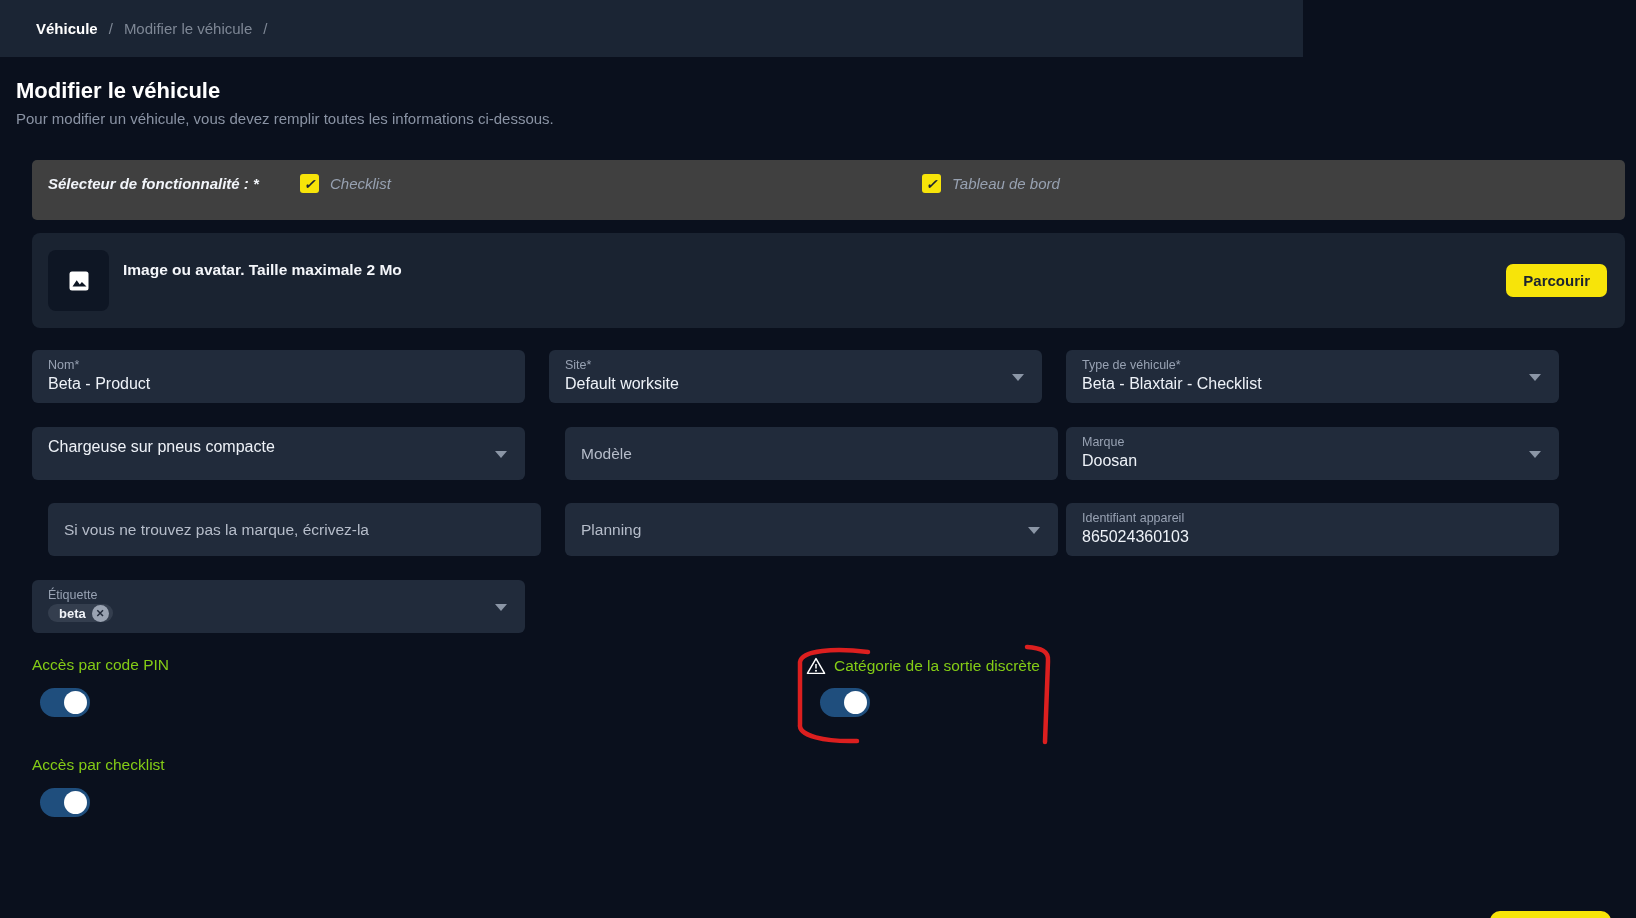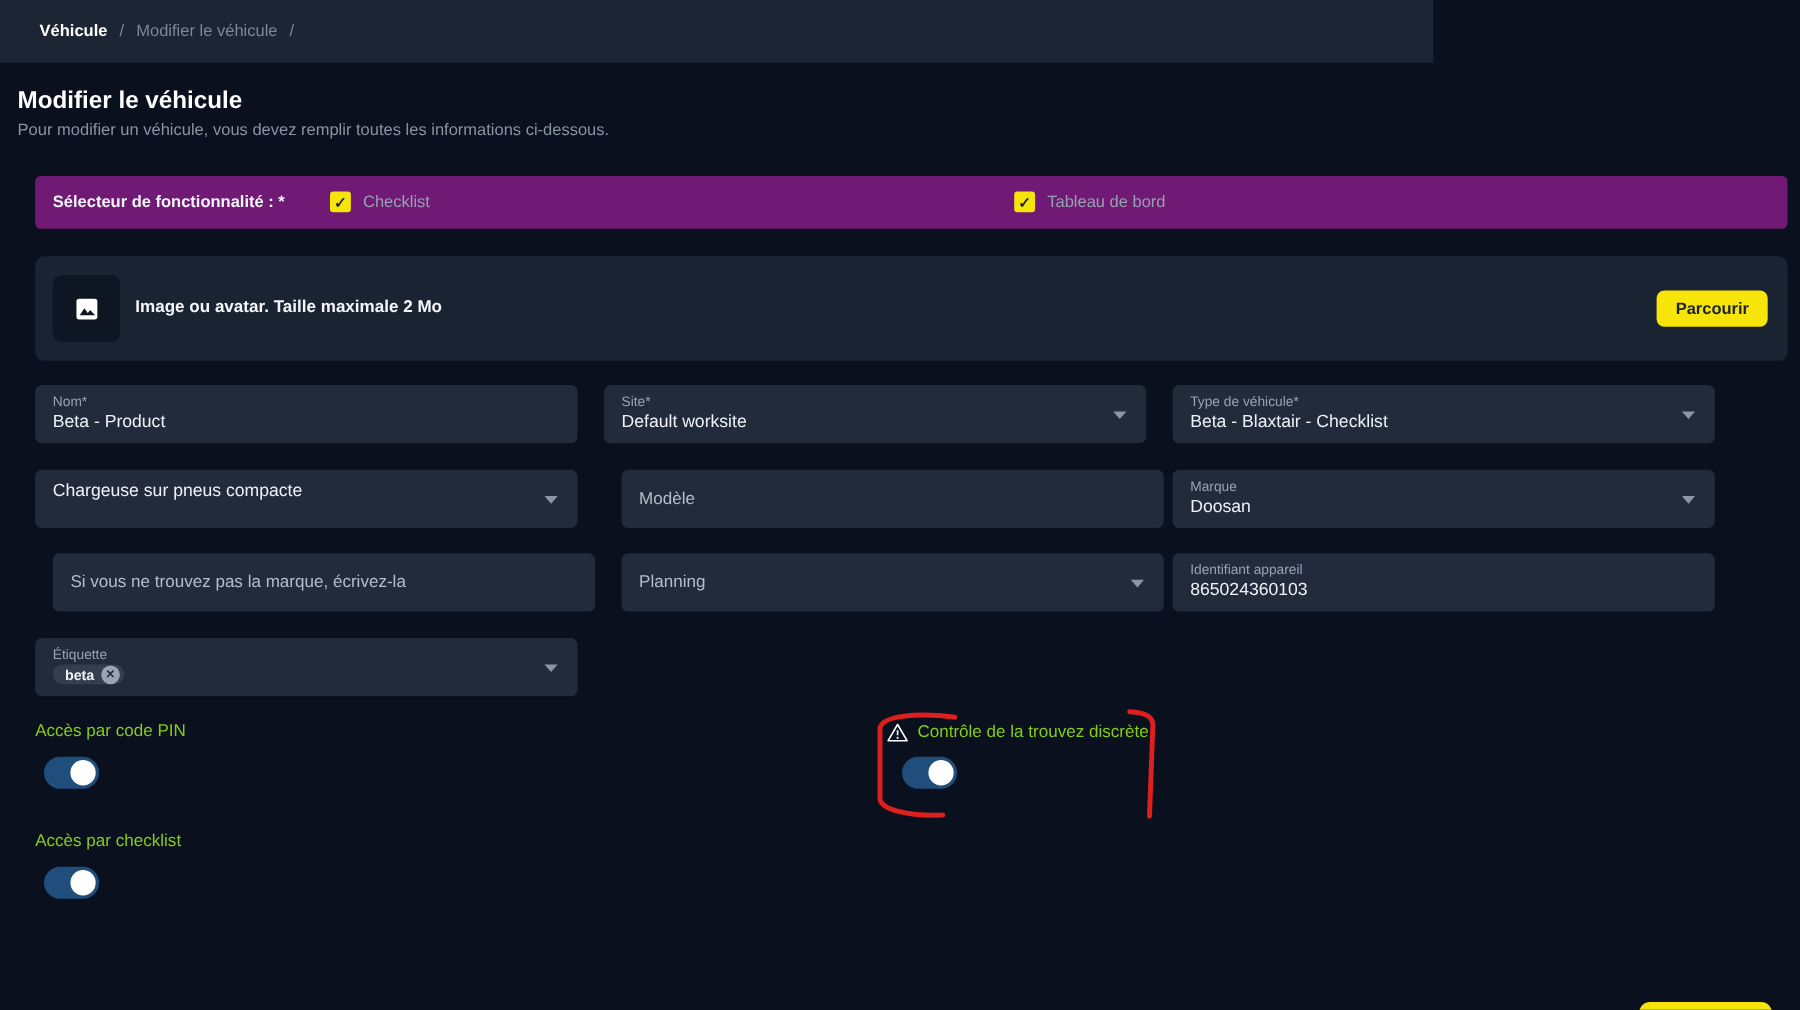--- a/index.html
+++ b/index.html
@@ -13,33 +13,33 @@
   
   .topbar { position:absolute; left:0; top:0; width:1303px; height:57px;
     background:#1b2534; display:flex; align-items:center; padding-left:36px; }
   .crumb-active { color:#ffffff; font-size:15px; font-weight:700; cursor:pointer; }
   .crumb-sep { color:#7e8795; font-size:15px; margin:0 11px; }
   .crumb-muted { color:#7e8795; font-size:15px; }
   
   .page-title { position:absolute; left:16px; top:78px; font-size:22px; font-weight:700; color:#ffffff; }
   .page-subtitle { position:absolute; left:16px; top:110px; font-size:15px; color:#8a93a4; }
   
-  .feature-bar { position:absolute; left:32px; top:160px; width:1593px; height:48px;
-    background:#701a75; border-radius:5px; }
+  .feature-bar { position:absolute; left:32px; top:160px; width:1593px; height:60px;
+    background:#404040; border-radius:5px;font-style:italic; }
   .feature-label { position:absolute; left:16px; top:15px; font-size:15px; font-weight:600; color:#f2f5fa; }
   .cb { position:absolute; top:14px; width:19px; height:19px; border-radius:3px;
     display:flex; align-items:center; justify-content:center;
     color:#1c2433; font-weight:700; font-size:14px; line-height:1; cursor:pointer; }
   .cb-label { position:absolute; top:15px; font-size:15px; color:#97a1b1; cursor:pointer; }
   
   .upload-card { position:absolute; left:32px; top:233px; width:1593px; height:95px;
     background:#1a2331; border-radius:8px; }
   .icon-box { position:absolute; left:16px; top:17px; width:61px; height:61px;
     background:#0e1624; border-radius:8px; display:flex; align-items:center; justify-content:center; }
-  .upload-text { position:absolute; left:91px; top:38px; font-size:15.5px; font-weight:600; color:#f4f6fa; }
+  .upload-text { position:absolute; left:91px; top:28px; font-size:15.5px; font-weight:600; color:#f4f6fa; }
   .btn-browse { position:absolute; right:18px; top:31px; height:33px; padding:0 17px;
     border:none; border-radius:7px; font-family:inherit; font-size:15px; font-weight:700;
     color:#1b2330; cursor:pointer; }
   
   .field { position:absolute; width:493px; height:53px; background:#212b3b;
     border-radius:6px; padding:8px 16px; cursor:pointer; }
   .flabel { font-size:12.5px; color:#98a2b3; white-space:nowrap; }
   .fvalue { font-size:16px; color:#eef2f8; margin-top:3px; white-space:nowrap; }
   .field.ph { display:flex; align-items:center;margin-left:16px; }
   .pvalue { font-size:15.5px; color:#b6bdca; white-space:nowrap; }
@@ -151,21 +151,21 @@
 <div class="tlabel" style="left:32px; top:656px;">Accès par code PIN</div>
 <div class="switch" style="left:40px; top:688px; background:#1f4e7d;">
   <span class="knob"></span>
 </div>
 
 <svg class="warn-icon" style="left:806px; top:657px;" viewBox="0 0 24 22">
   <path d="M12 2 L22.5 20 H1.5 Z" fill="none" stroke="#ffffff" stroke-width="1.8" stroke-linejoin="round"></path>
   <line x1="12" y1="8.5" x2="12" y2="14" stroke="#ffffff" stroke-width="1.8"></line>
   <circle cx="12" cy="16.8" r="1.2" fill="#ffffff"></circle>
 </svg>
-<div class="tlabel" style="left:834px; top:657px;">Contrôle de la trouvez discrète</div>
+<div class="tlabel" style="left:834px; top:657px;">Catégorie de la sortie discrète</div>
 <div class="switch" style="left:820px; top:688px; background:#1f4e7d;">
   <span class="knob"></span>
 </div>
 
 <svg class="annotation" width="290" height="120" viewBox="0 0 290 120">
   <path d="M83,14 C50,10 17,12 15,24 L15,86 C13,98 40,104 72,103" fill="none" stroke="#dc1f1f" stroke-width="4.5" stroke-linecap="round"></path>
   <path d="M242,9 C256,10 264,13 263,23 L260,104" fill="none" stroke="#dc1f1f" stroke-width="4.5" stroke-linecap="round"></path>
 </svg>
 
 <div class="tlabel" style="left:32px; top:756px;">Accès par checklist</div>

